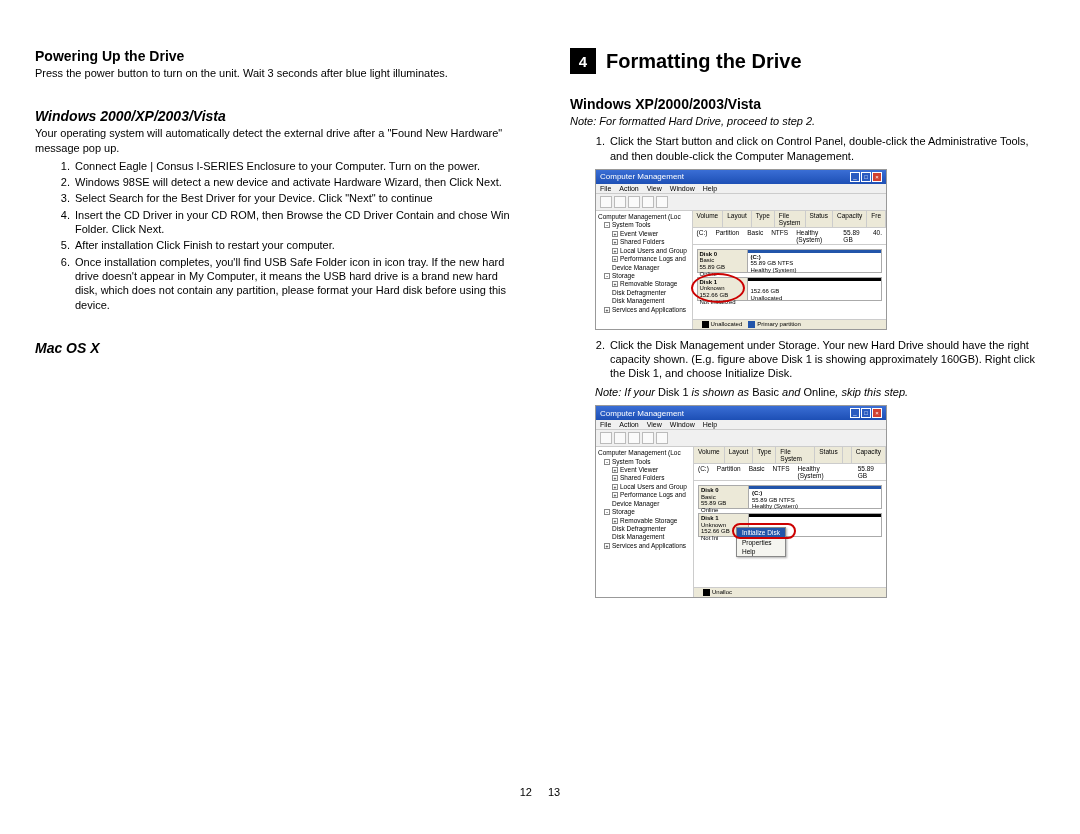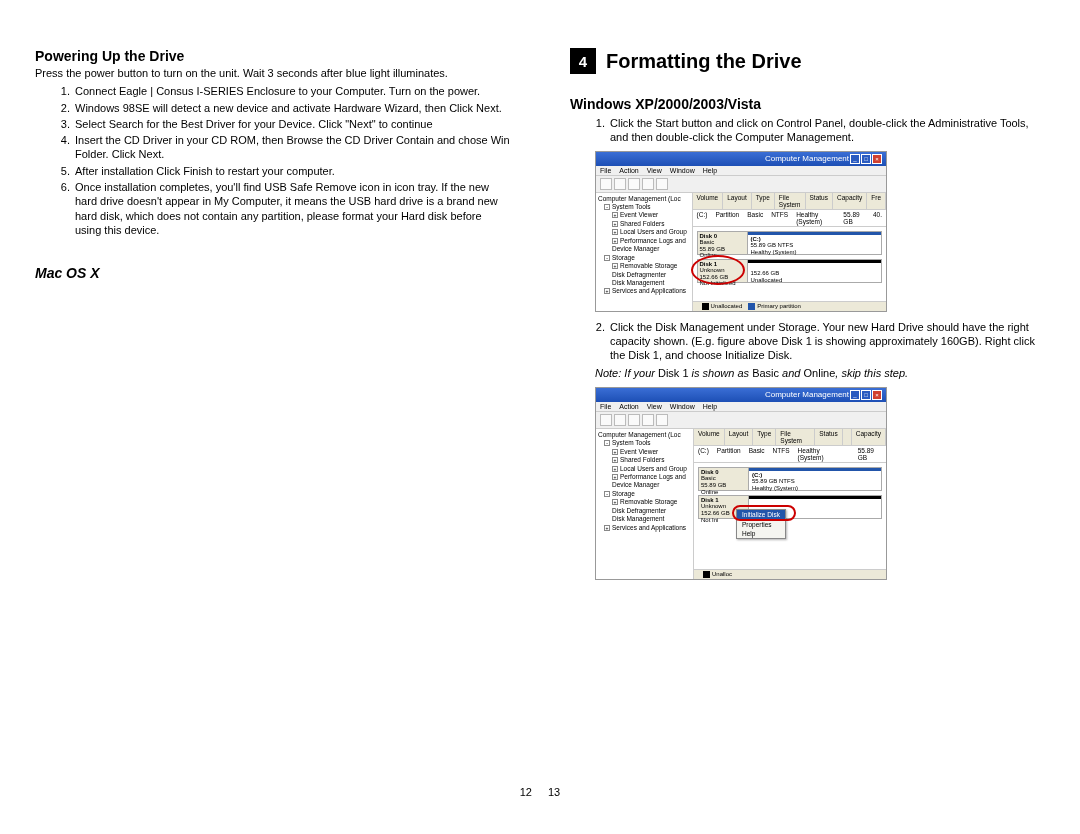--- a/index.html
+++ b/index.html
@@ -80,21 +80,21 @@
     margin: 6px 0 8px 25px;
     border: 1px solid #999;
     background: #eceae5;
     font-size: 7px;
   }
   .titlebar {
     background: linear-gradient(#3a6ed5, #1d4fb5);
     color: #fff;
     padding: 2px 4px;
     display: flex;
-    justify-content: flex-end;
+    justify-content: space-between;
     align-items: center;
     font-size: 8px;
   }
   .titlebar-buttons span {
     display:inline-block; width:10px;height:10px;
     background:#d04030; margin-left:1px;
     border:1px solid #fff; font-size:6px; text-align:center; line-height:8px;
   }
   .titlebar-buttons span.min{background:#2a5bc0;}
   .menubar { background:#f0f0f0; padding:1px 4px; font-size:7px; border-bottom:1px solid #ccc;}
@@ -128,40 +128,43 @@
 </style>
 </head>
 <body>
 
 <div class="page-container">
 
   <div class="col">
     <div class="section-heading first">Powering Up the Drive</div>
     <div class="body-text">Press the power button to turn on the unit. Wait 3 seconds after blue light illuminates.</div>
 
+    <div class="subsection-heading">Windows 2000/XP/2003/Vista</div>
+    <div class="body-text">Your operating system will automatically detect the external drive after a "Found New Hardware" message pop up.</div>
 
     <ol>
       <li>Connect Eagle | Consus I-SERIES Enclosure to your Computer. Turn on the power.</li>
       <li>Windows 98SE will detect a new device and activate Hardware Wizard, then Click Next.</li>
       <li>Select Search for the Best Driver for your Device. Click "Next" to continue</li>
       <li>Insert the CD Driver in your CD ROM, then Browse the CD Driver Contain and chose Win Folder. Click Next.</li>
       <li>After installation Click Finish to restart your computer.</li>
-      <li>Once installation completes, you'll find USB Safe Remove icon in icon tray. If the new hard drive doesn't appear in My Computer, it means the USB hard drive is a brand new hard disk, which does not contain any partition, please format your Hard disk before using this device.</li>
+      <li>Once installation completes, you'll find USB Safe Folder icon in icon tray. If the new hard drive doesn't appear in My Computer, it means the USB hard drive is a brand new hard disk, which does not contain any partition, please format your Hard disk before using this device.</li>
     </ol>
 
     <div class="subsection-heading">Mac OS X</div>
   </div>
 
   <div class="col">
     <div class="chapter-row">
       <div class="chapter-box">4</div>
       <div class="chapter-title">Formatting the Drive</div>
     </div>
 
     <div class="section-heading" style="margin-top:10px">Windows XP/2000/2003/Vista</div>
+    <div class="note-text2">Note: For formatted Hard Drive, proceed to step 2.</div>
     <ol>
       <li>Click the Start button and click on Control Panel, double-click the Administrative Tools, and then double-click the Computer Management.</li>
     </ol>
 
     <div class="screenshot-img">
       <div class="titlebar">
         <span>Computer Management</span>
         <span class="titlebar-buttons"><span class="min">_</span><span class="min">□</span><span>×</span></span>
       </div>
       <div class="menubar">

